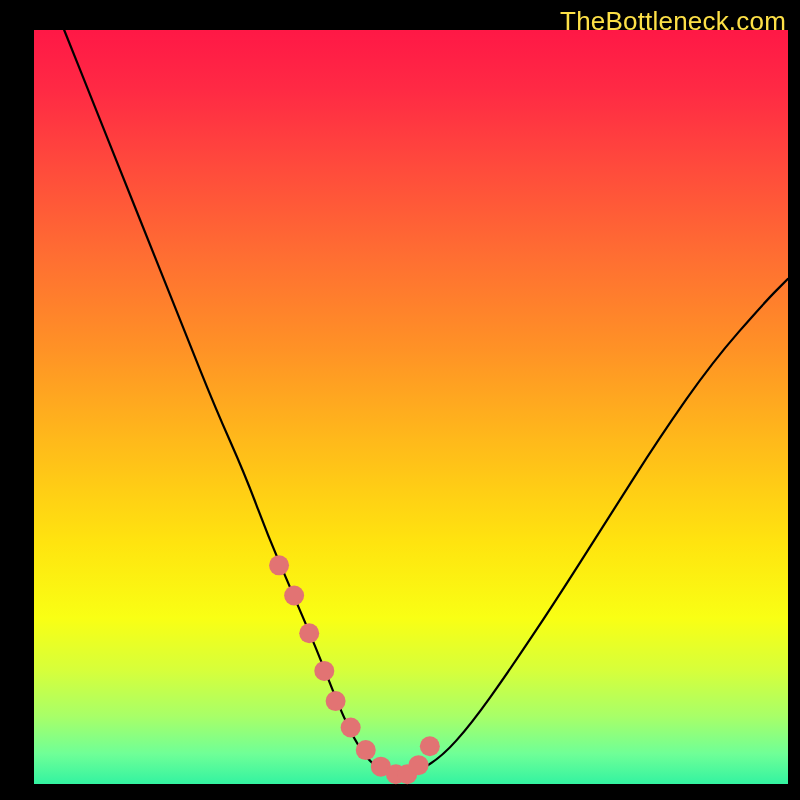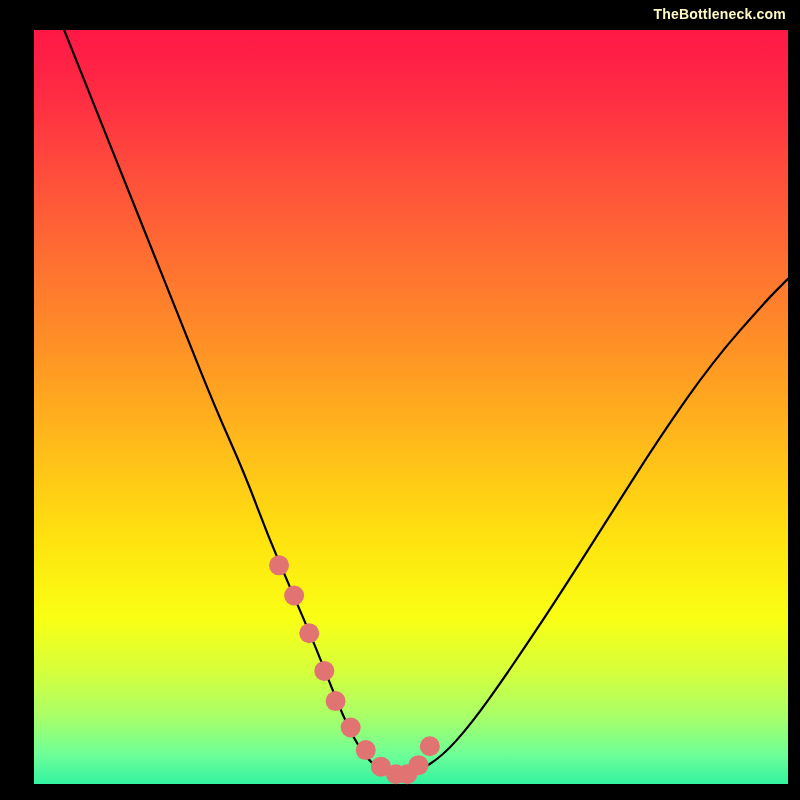--- a/index.html
+++ b/index.html
@@ -16,24 +16,24 @@
     top: 0;
     left: 0;
     width: 800px;
     height: 800px;
     background: #000;
   }
   .watermark {
     position: absolute;
     top: 6px;
     right: 14px;
-    color: #fef9c3;
-    font-size: 14px;
+    color: #fde047;
+    font-size: 26px;
     letter-spacing: 0.2px;
-    font-weight: 700;
+    font-weight: 400;
     z-index: 10;
   }
   svg {
     position: absolute;
     top: 0;
     left: 0;
   }
 </style>
 </head>
 <body>

